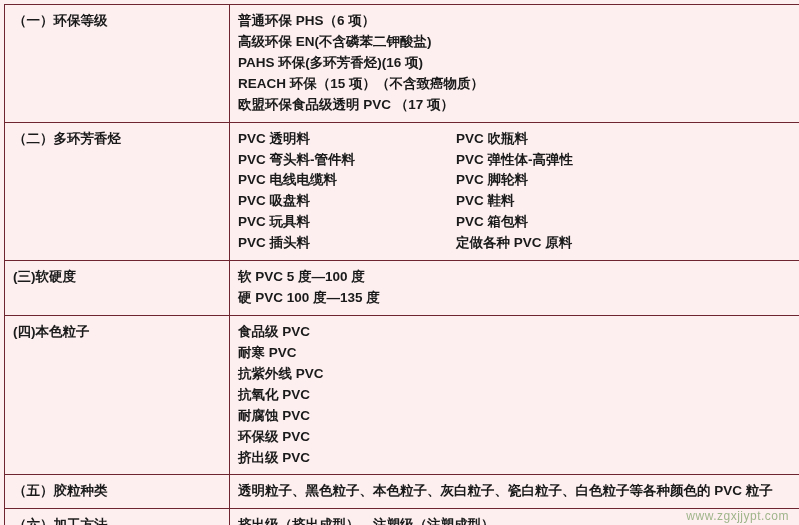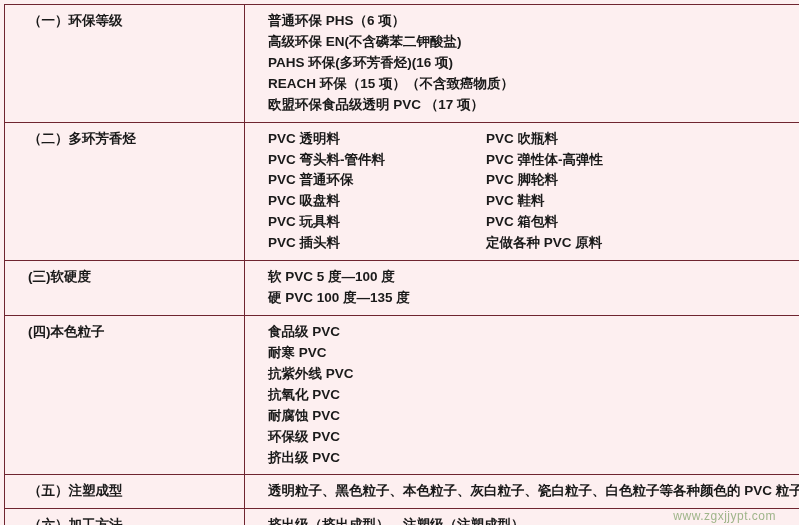--- a/index.html
+++ b/index.html
@@ -23,21 +23,21 @@
   table.spec {
     border-collapse: collapse;
     width: 789px;
     margin: 4px 0 0 4px;
     table-layout: fixed;
     background: #fdeff0;
   }
   table.spec td {
     border: 1px solid #6f2530;
     vertical-align: top;
-    padding: 6px 6px 6px 23px;
+    padding: 6px 6px 6px 8px;
     font-size: 13.5px;
     line-height: 1.55;
     color: #1a1a1a;
     font-weight: bold;
   }
   td.label {
     width: 210px;
     white-space: nowrap;
   }
   td.content {
@@ -59,21 +59,21 @@
   }
   .hard-row .line {
     display: block;
   }
   .wrapline {
     display: block;
     white-space: normal;
   }
   .watermark {
     position: absolute;
-    right: 23px;
+    right: 10px;
     bottom: 6px;
     font-size: 12px;
     color: #9fb58a;
     font-family: "Liberation Sans", sans-serif;
     letter-spacing: 0.5px;
     font-weight: normal;
   }
 </style>
 </head>
 <body>
@@ -99,21 +99,21 @@
         <td class="content">
           <div class="two-col">
             <span class="c1">PVC 透明料</span>
             <span class="c2">PVC 吹瓶料</span>
           </div>
           <div class="two-col">
             <span class="c1">PVC 弯头料-管件料</span>
             <span class="c2">PVC 弹性体-高弹性</span>
           </div>
           <div class="two-col">
-            <span class="c1">PVC 普通环保</span>
+            <span class="c1">PVC 电线电缆料</span>
             <span class="c2">PVC 脚轮料</span>
           </div>
           <div class="two-col">
             <span class="c1">PVC 吸盘料</span>
             <span class="c2">PVC 鞋料</span>
           </div>
           <div class="two-col">
             <span class="c1">PVC 玩具料</span>
             <span class="c2">PVC 箱包料</span>
           </div>
@@ -139,21 +139,21 @@
           <span class="line">耐寒 PVC</span>
           <span class="line">抗紫外线 PVC</span>
           <span class="line">抗氧化 PVC</span>
           <span class="line">耐腐蚀 PVC</span>
           <span class="line">环保级 PVC</span>
           <span class="line">挤出级 PVC</span>
         </td>
       </tr>
 
       <tr>
-        <td class="label">（五）注塑成型</td>
+        <td class="label">（五）胶粒种类</td>
         <td class="content">
           <span class="wrapline">透明粒子、黑色粒子、本色粒子、灰白粒子、瓷白粒子、白色粒子等各种颜色的 PVC 粒子</span>
         </td>
       </tr>
 
       <tr>
         <td class="label">（六）加工方法</td>
         <td class="content">
           <span class="line">挤出级（挤出成型）、注塑级（注塑成型）</span>
         </td>

